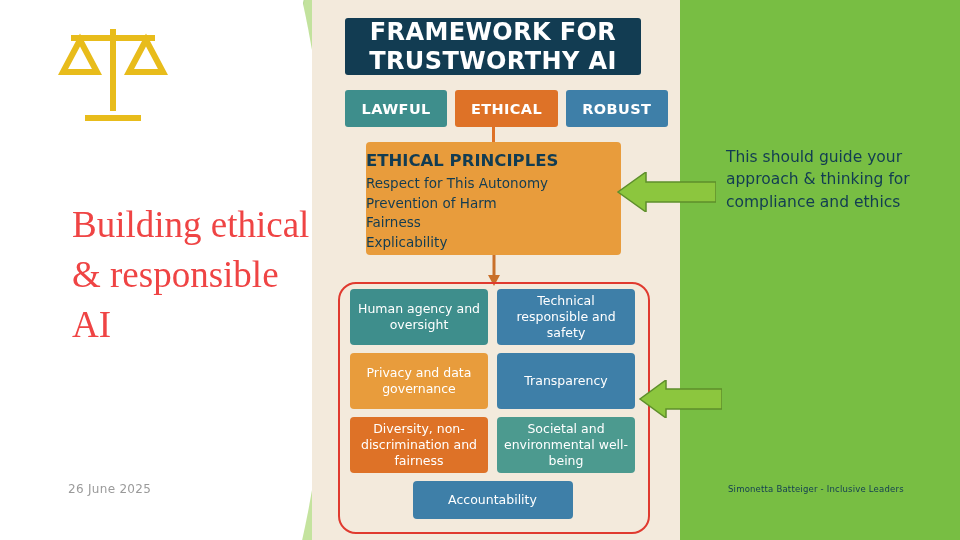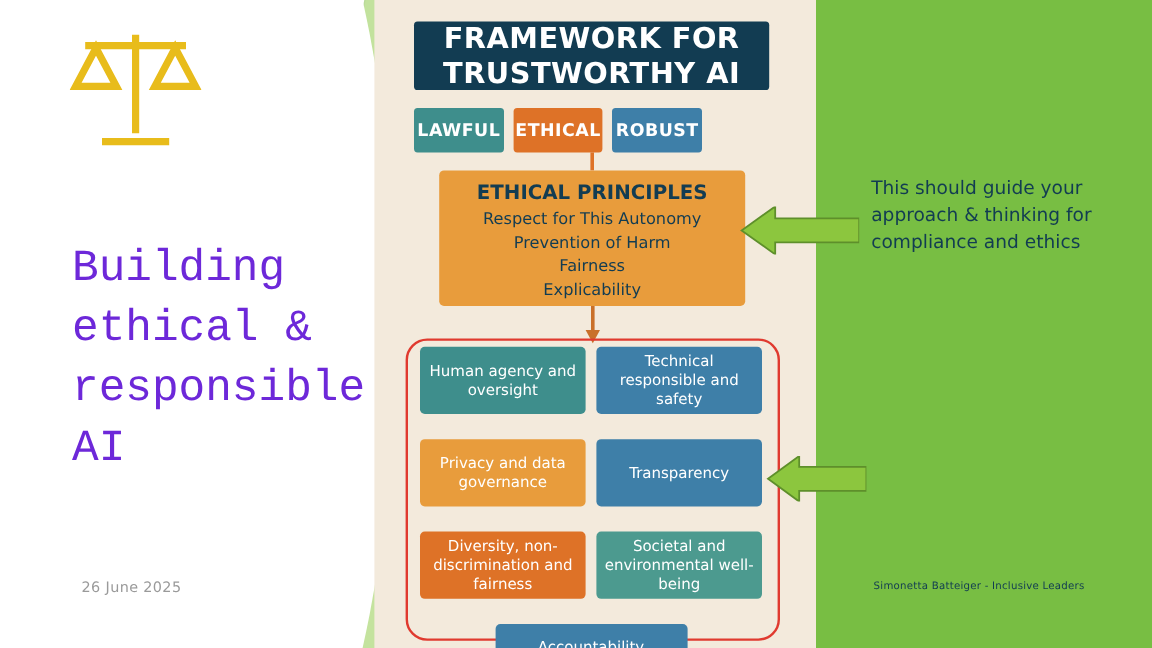--- a/index.html
+++ b/index.html
@@ -42,75 +42,75 @@
     position:absolute;left:120px;top:0;width:300px;height:540px;
     background:#ffffff;
     clip-path:ellipse(62% 95% at 8% 50%);
   }
 
   
   .scales{
     position:absolute;left:58px;top:22px;width:110px;height:110px;
   }
   .title-left{
-    position:absolute;left:60px;top:200px;width:250px;
-    font-size:37px;line-height:1.35;color:#6d28d9;
-    font-family:Liberation Mono, monospace;
+    position:absolute;left:72px;top:200px;width:250px;
+    font-size:37px;line-height:1.35;color:#ef4444;
+    font-family:Liberation Serif, serif;
     font-weight:400;
   }
   .date-left{
     position:absolute;left:68px;top:482px;
     font-size:12px;color:#9a9a9a;letter-spacing:.3px;
   }
 
   
   .panel{
     position:absolute;left:312px;top:0;width:368px;height:540px;
     background:#F3EADC;
   }
   .fw-header{
     position:absolute;left:345px;top:18px;width:296px;height:57px;
     background:#123C52;color:#ffffff;border-radius:3px;
     display:flex;align-items:center;justify-content:center;text-align:center;
     font-size:24px;font-weight:bold;line-height:1.18;letter-spacing:.4px;
   }
-  .pill-row{position:absolute;left:345px;top:90px;width:240px;height:37px;display:flex;gap:8px;}
+  .pill-row{position:absolute;left:345px;top:90px;width:323px;height:37px;display:flex;gap:8px;}
   .pill{
     flex:1;border-radius:3px;color:#ffffff;display:flex;align-items:center;justify-content:center;
     font-size:14.5px;font-weight:bold;letter-spacing:.4px;
   }
   .pill.lawful{background:#3E8E8C;}
   .pill.ethical{background:#DE7227;}
   .pill.robust{background:#3E7FA8;}
 
   .conn-v1{
     position:absolute;left:492px;top:127px;width:3px;height:15px;background:#DE7227;
   }
 
   .ethical-box{
     position:absolute;left:366px;top:142px;width:255px;height:113px;
     background:#E89C3C;border-radius:4px;color:#123C52;
-    display:flex;flex-direction:column;align-items:center;justify-content:flex-start;
+    display:flex;flex-direction:column;justify-content:flex-start;
     padding-top:9px;box-sizing:border-box;
   }
   .ethical-box .eb-title{font-size:16.5px;font-weight:bold;margin-bottom:4px;}
   .ethical-box .eb-item{font-size:13.5px;line-height:1.45;}
 
   .arrow-down{
     position:absolute;left:486px;top:255px;width:16px;height:32px;
   }
 
   .req-outline{
     position:absolute;left:338px;top:282px;width:308px;height:248px;
     border:2px solid #E03A2F;border-radius:18px;
   }
   .req-grid{
     position:absolute;left:350px;top:289px;width:285px;
   }
-  .req-row{display:flex;gap:9px;margin-bottom:21px;}
+  .req-row{display:flex;gap:9px;margin-bottom:8px;}
   .req-box{
     width:138px;min-height:56px;border-radius:4px;color:#ffffff;
     display:flex;align-items:center;justify-content:center;text-align:center;
     font-size:12.5px;line-height:1.28;padding:4px 6px;box-sizing:border-box;
   }
   .c-teal{background:#3E8E8C;}
   .c-blue{background:#3E7FA8;}
   .c-orange-l{background:#E89C3C;}
   .c-orange-d{background:#DE7227;}
   .c-teal2{background:#4C9A8F;}

